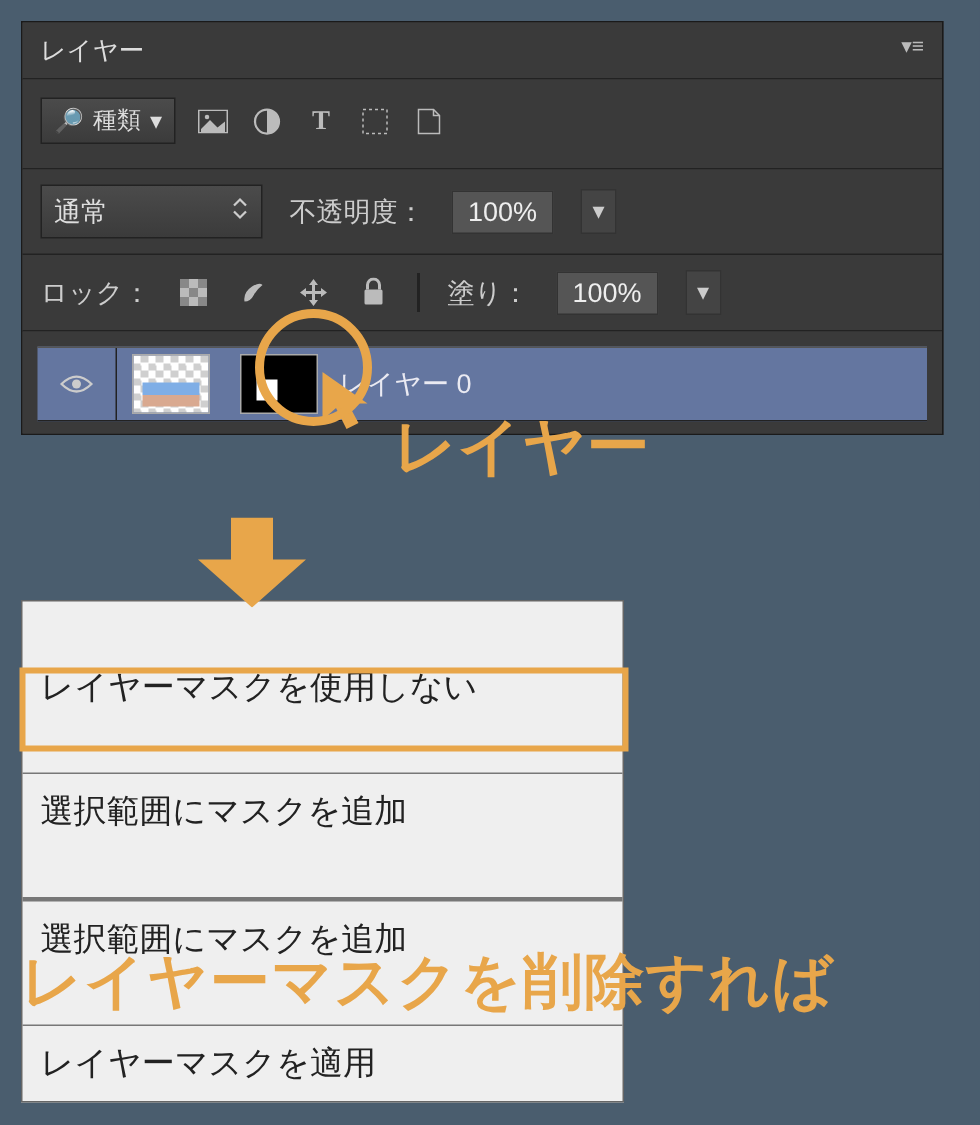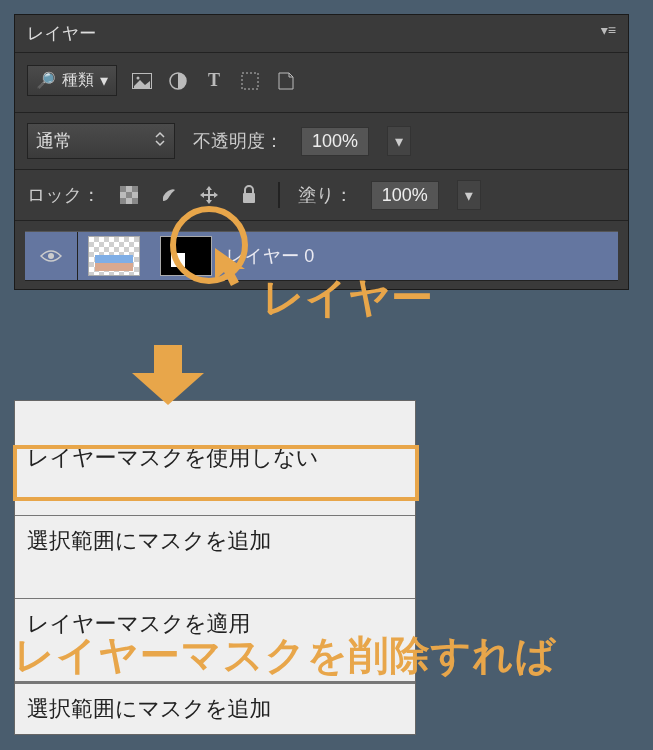--- a/index.html
+++ b/index.html
@@ -329,20 +329,20 @@
 
 <div class="annot-rightclick">レイヤー</div>
 
 <svg class="down-arrow" viewBox="0 0 72 60">
   <path d="M22 0 H50 V28 H72 L36 60 L0 28 H22 Z" fill="#e8a64a"></path>
 </svg>
 
 <div class="context-menu">
   <div class="context-item first">レイヤーマスクを使用しない</div>
   <div class="context-item">選択範囲にマスクを追加</div>
+  <div class="context-item sep-top">選択範囲にマスクを追加</div>
   <div class="context-item">レイヤーマスクを適用</div>
-  <div class="context-item sep-top">選択範囲にマスクを追加</div>
 </div>
 <div class="context-highlight"></div>
 
 <div class="annot-bottom">
   <span>レイヤーマスクを削除すれば</span><br>
 </div>
 
 </body></html>

